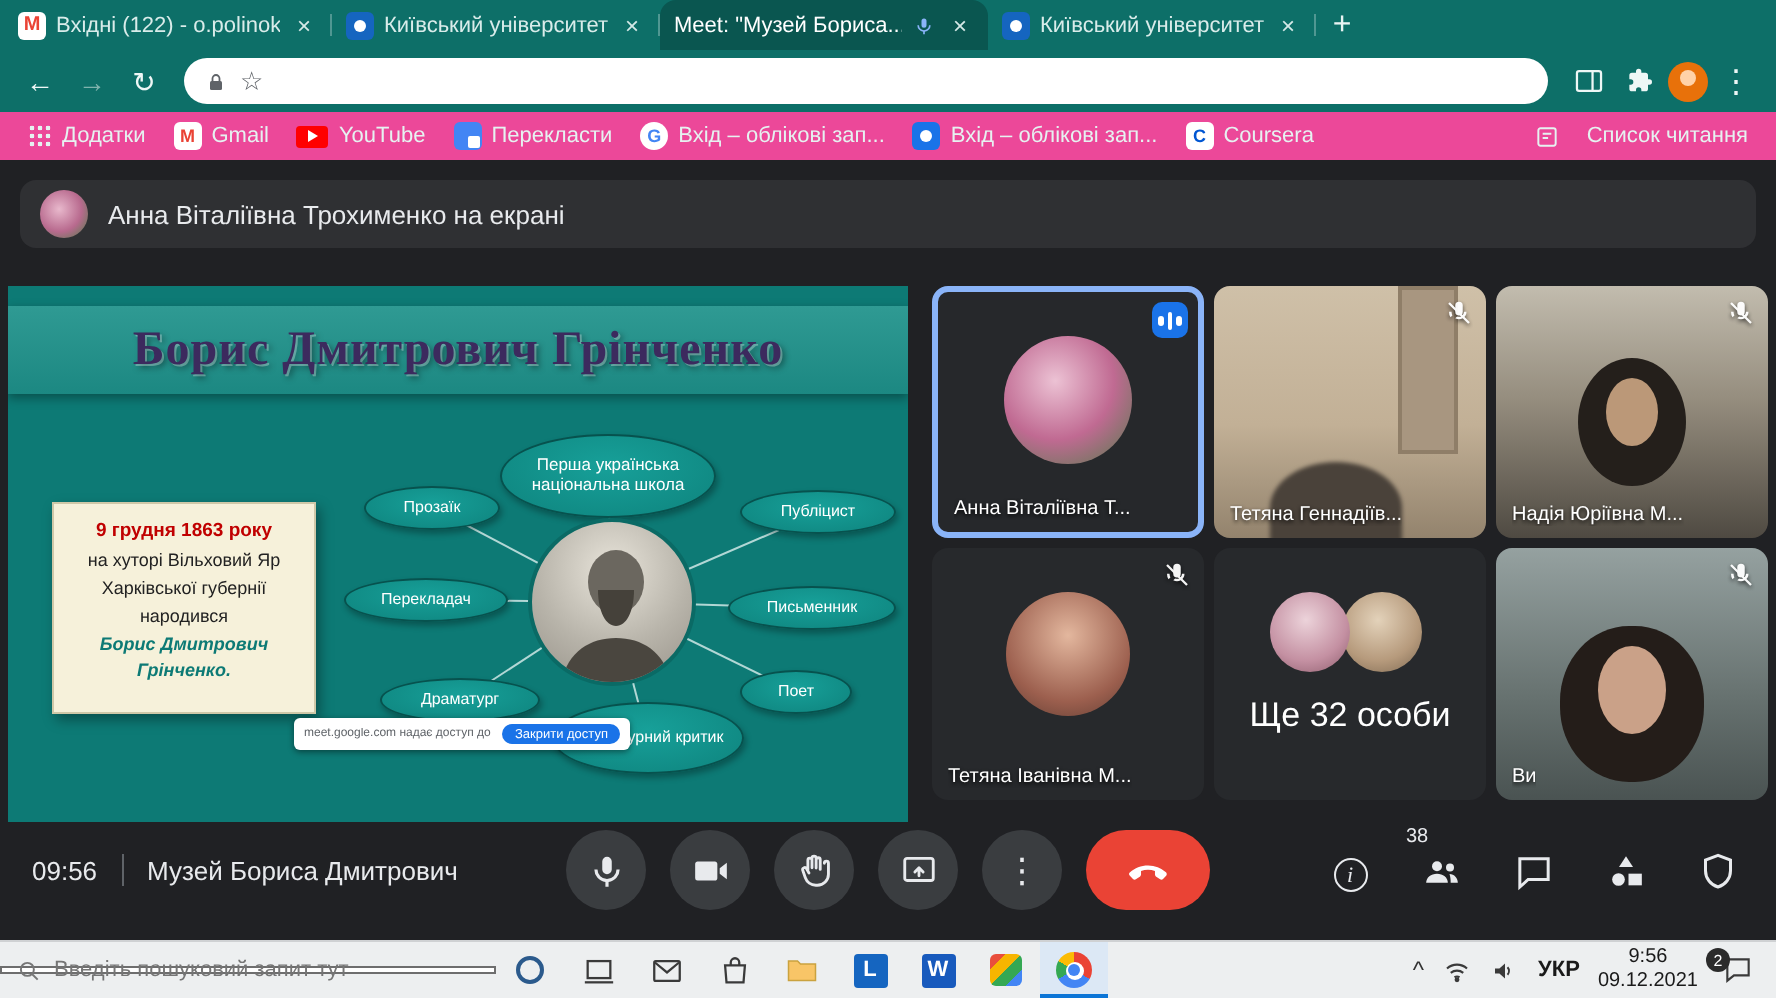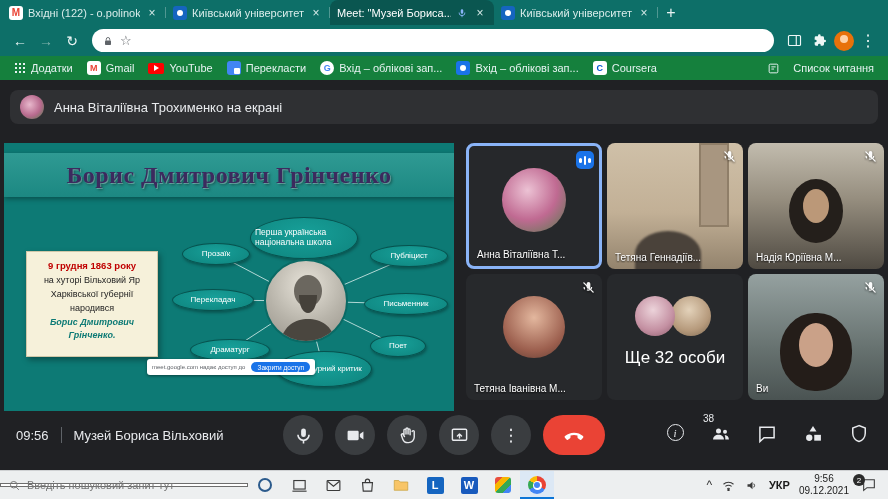--- a/index.html
+++ b/index.html
@@ -32,21 +32,21 @@
           color:#eef7f6;font-size:14px}
   .navbtn.dim{color:#7fb3ad}
   .urlpill{flex:1;height:23px;background:#fff;border-radius:12px;display:flex;align-items:center;gap:6px;
            padding:0 10px;margin:0 6px;min-width:0}
   .urlpill .url{flex:1;font-size:12px;color:#202124;white-space:nowrap;overflow:hidden}
   .urlpill .star{color:#5f6368;font-size:13px;line-height:1}
   .tool-ic{width:24px;height:24px;display:flex;align-items:center;justify-content:center;color:#eef7f6}
   .avatar-btn{width:20px;height:20px;border-radius:50%;background:#e8710a;position:relative;flex:0 0 auto}
   .avatar-btn::after{content:"";position:absolute;left:6px;top:4px;width:8px;height:8px;border-radius:50%;background:#ffd2a8}
 
-  .bookmarks{position:absolute;top:56px;left:0;width:888px;height:24px;background:#15803d;
+  .bookmarks{position:absolute;top:56px;left:0;width:888px;height:24px;background:#ec4899;
              display:flex;align-items:center;gap:2px;padding:0 8px;color:#e6f2f1;font-size:11px}
   .bm{display:flex;align-items:center;gap:5px;padding:2px 6px;border-radius:4px;white-space:nowrap}
   .bm-ic{width:14px;height:14px;border-radius:3px;display:flex;align-items:center;justify-content:center;
          font-size:9px;font-weight:bold;flex:0 0 auto;line-height:1}
   .ic-apps{width:12px;height:12px;border-radius:0;background-image:radial-gradient(#e6f2f1 1.1px,transparent 1.3px);background-size:4px 4px}
   .bm-gmail{background:#fff;color:#ea4335}
   .bm-yt{width:16px;height:11px;background:#f00;border-radius:2px;position:relative}
   .bm-yt::after{content:"";position:absolute;left:6px;top:2.5px;border-left:5px solid #fff;
                 border-top:3px solid transparent;border-bottom:3px solid transparent}
   .bm-tr{background:#4285f4;position:relative}
@@ -73,21 +73,21 @@
   .slide-title{font-family:"Liberation Serif",serif;font-size:24px;font-weight:bold;color:#3c2a5e;
                text-shadow:1px 1px 0 rgba(255,255,255,.3),2px 2px 3px rgba(0,0,0,.4);letter-spacing:.5px}
   .infobox{position:absolute;left:22px;top:108px;width:132px;height:106px;background:#f6f1da;
            border:1px solid #cfc8a8;box-shadow:2px 3px 6px rgba(0,0,0,.35);padding:7px 3px;
            text-align:center;font-size:9px;color:#222;line-height:1.55}
   .infobox .l0{color:#c00000;font-weight:bold;font-size:9.5px}
   .infobox .teal{color:#0d7a75;font-weight:bold;font-style:italic}
   .connectors{position:absolute;inset:0;pointer-events:none}
   .bubble{position:absolute;background:radial-gradient(ellipse at 50% 38%,#17a099,#0e837d);
           border:1px solid #07524e;border-radius:50%;color:#fff;display:flex;align-items:center;justify-content:center;
-          text-align:left;font-size:8px;line-height:1.15;box-shadow:1px 2px 3px rgba(0,0,0,.3);padding:2px 4px}
+          text-align:center;font-size:8px;line-height:1.15;box-shadow:1px 2px 3px rgba(0,0,0,.3);padding:2px 4px}
   .b1{left:246px;top:74px;width:108px;height:42px;font-size:8.5px}
   .b2{left:178px;top:100px;width:68px;height:22px}
   .b3{left:366px;top:102px;width:78px;height:22px}
   .b4{left:168px;top:146px;width:82px;height:22px}
   .b5{left:360px;top:150px;width:84px;height:22px}
   .b6{left:186px;top:196px;width:80px;height:22px}
   .b7{left:366px;top:192px;width:56px;height:22px}
   .b8{left:272px;top:208px;width:96px;height:36px}
   .portrait{position:absolute;left:260px;top:116px;width:84px;height:84px;border-radius:50%;overflow:hidden;
             border:2px solid #0a6a65;background:radial-gradient(circle at 50% 30%,#e8e4da,#b8b4aa 55%,#979289)}
@@ -139,21 +139,21 @@
              color:#e8eaed;font-size:13px;white-space:nowrap}
   .vdiv{width:1px;height:16px;background:#5f6368}
   .ctrl-center{position:absolute;left:50%;top:50%;transform:translate(-50%,-50%);display:flex;gap:12px;align-items:center}
   .cbtn{width:40px;height:40px;border-radius:50%;background:#3a3d40;display:flex;align-items:center;justify-content:center;
         color:#e8eaed;cursor:pointer}
   .cbtn svg{width:19px;height:19px}
   .cbtn.more-v{font-size:17px;line-height:1}
   .endcall{width:62px;height:40px;border-radius:22px;background:#ea4335;display:flex;align-items:center;justify-content:center;color:#fff}
   .endcall svg{width:22px;height:22px}
   .ctrl-right{position:absolute;right:18px;top:50%;transform:translateY(-50%);display:flex;gap:24px;align-items:center;color:#e8eaed}
-  .ricon{position:relative;width:22px;height:22px;display:flex;align-items:flex-start;justify-content:center}
+  .ricon{position:relative;width:22px;height:22px;display:flex;align-items:flex-end;justify-content:center}
   .ricon svg{width:20px;height:20px}
   .ic-info{width:17px;height:17px;border:1.5px solid currentColor;border-radius:50%;display:flex;align-items:center;
            justify-content:center;font-size:11px;font-style:italic;font-family:"Liberation Serif",serif}
   .badge38{position:absolute;top:-11px;left:-7px;font-size:10px;color:#e8eaed}
 
   
   .taskbar{position:absolute;left:0;top:470px;width:888px;height:29px;background:#edeff0;border-top:1px solid #cfd1d3;
            display:flex;align-items:stretch}
   .tsearch{width:248px;margin:12px 0;background:#fff;border:1px solid #6e6e6e;display:flex;align-items:center;gap:6px;padding:0 7px}
   .tsearch input{border:0;outline:0;flex:1;font-size:11px;font-family:inherit;color:#333;background:transparent;min-width:0}
@@ -390,21 +390,21 @@
             <path d="M4 4l16 16" stroke="#fff" stroke-width="1.8"></path>
           </svg>
       </span>
       <div class="nm">Ви</div>
     </div>
 
     <div class="ctrlbar">
       <div class="meet-info">
         <span>09:56</span>
         <span class="vdiv"></span>
-        <span>Музей Бориса Вільховий</span>
+        <span>Музей Бориса Дмитрович</span>
       </div>
       <div class="ctrl-center">
         <div class="cbtn">
           <svg viewBox="0 0 24 24" fill="currentColor">
               <path d="M12 14a3 3 0 0 0 3-3V6a3 3 0 0 0-6 0v5a3 3 0 0 0 3 3zm6-3a6 6 0 0 1-12 0H4a8 8 0 0 0 7 7.9V22h2v-3.1A8 8 0 0 0 20 11h-2z"></path>
             </svg>
         </div>
         <div class="cbtn">
           <svg viewBox="0 0 24 24" fill="currentColor">
               <path d="M3.5 6h11c.8 0 1.5.7 1.5 1.5v9c0 .8-.7 1.5-1.5 1.5h-11A1.5 1.5 0 0 1 2 16.5v-9C2 6.7 2.7 6 3.5 6zm14 4.2 4.5-3.4v10.4l-4.5-3.4z"></path>

